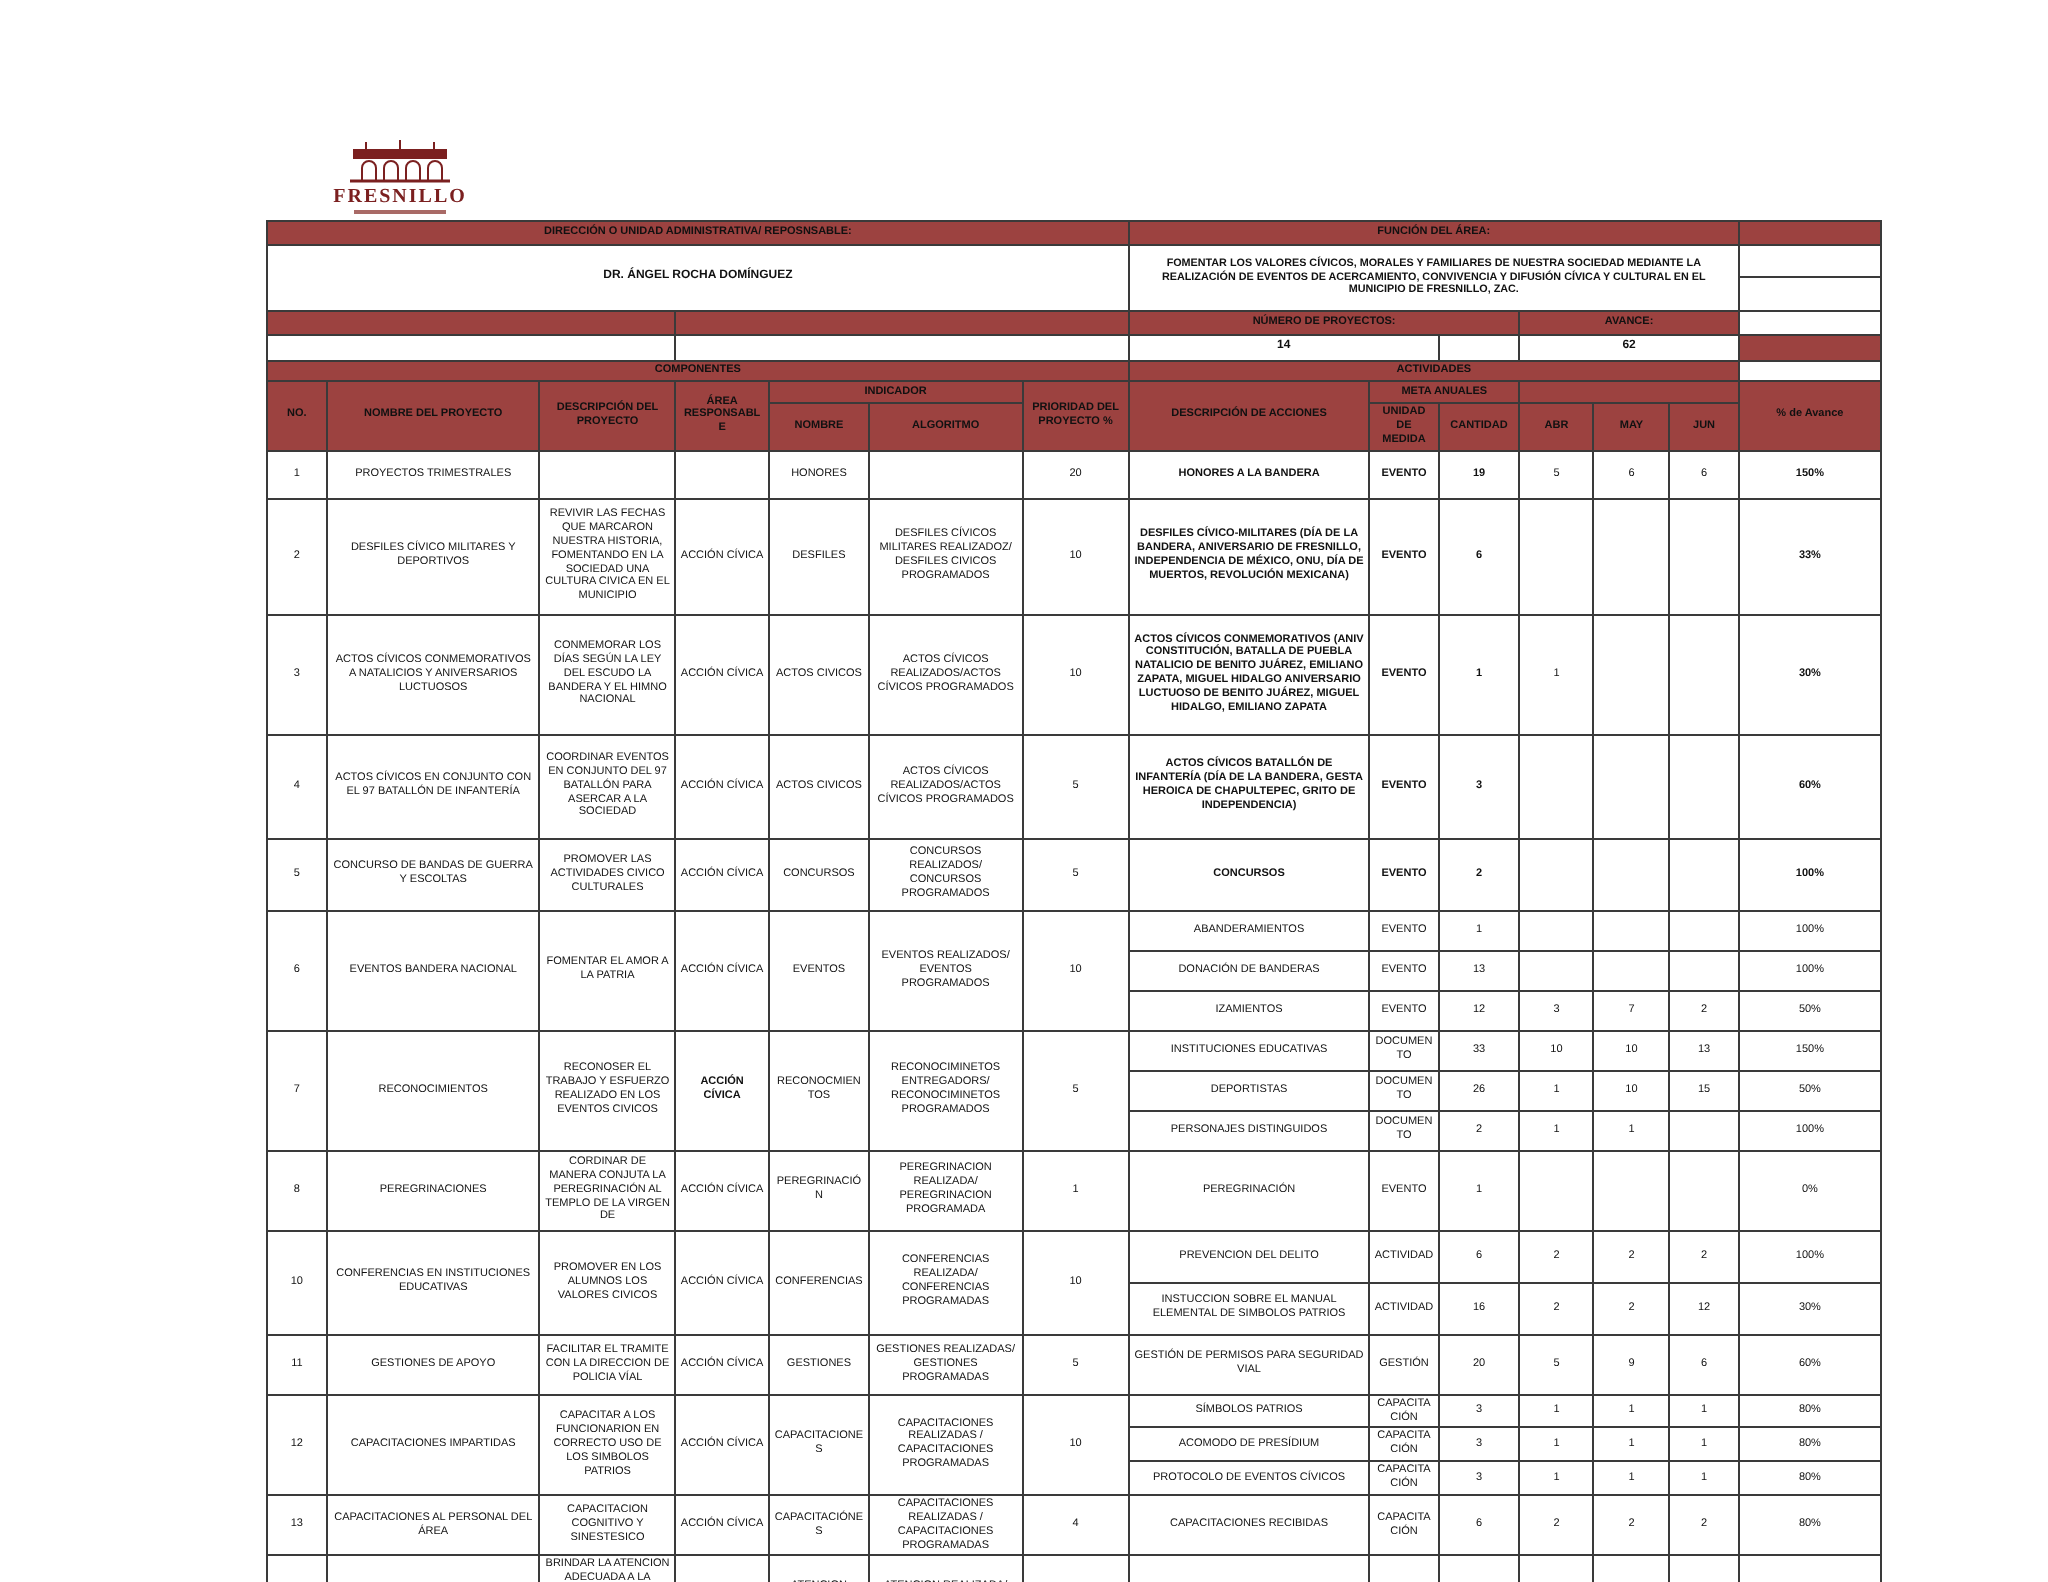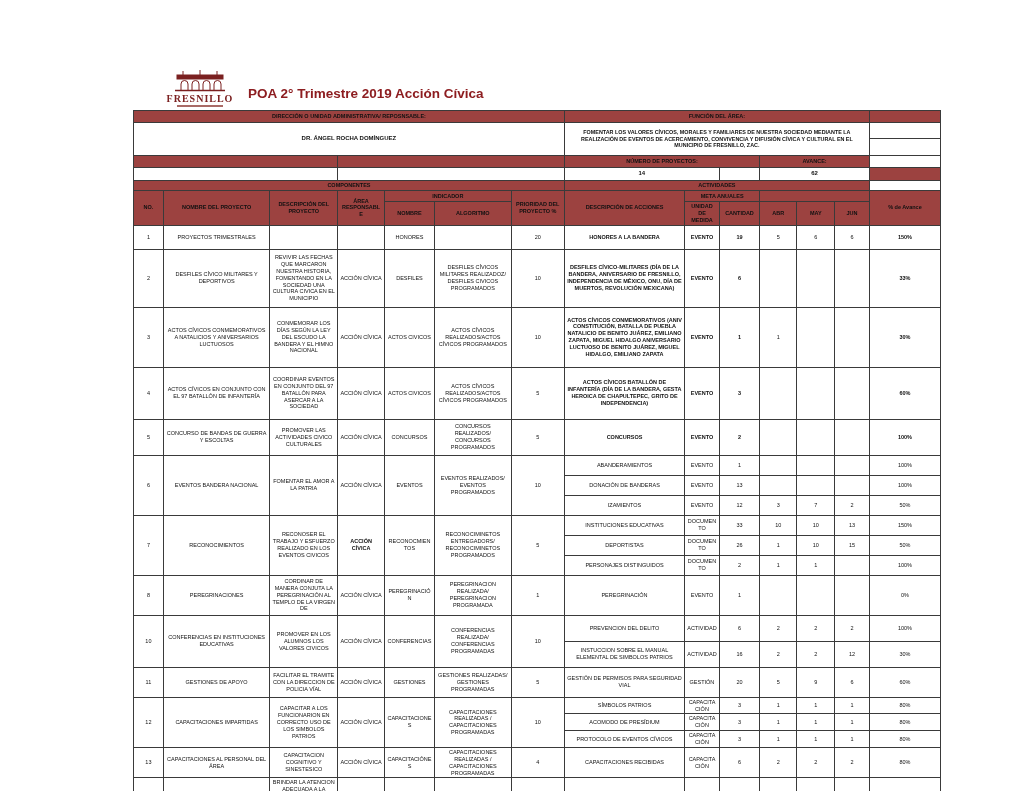--- a/index.html
+++ b/index.html
@@ -1,20 +1,20 @@
 <!DOCTYPE html>
 <html><head>
 <meta charset="utf-8">
 <style>
   html,body{margin:0;padding:0;}
   body{
     width:1024px;height:791px;background:#ffffff;position:relative;
     font-family:"Liberation Sans", sans-serif; -webkit-font-smoothing:antialiased;
   }
-  .doc-header{position:absolute;top:70px;left:168px;display:flex;align-items:flex-end;gap:16px;}
+  .doc-header{position:absolute;top:70px;left:168px;display:flex;align-items:flex-end;gap:32px;}
   .logo{display:flex;flex-direction:column;align-items:center;width:64px;}
   .logo-name{font-family:"Liberation Serif", serif;color:#7b2020;font-size:10px;letter-spacing:1px;font-weight:bold;margin-top:1px;}
   .logo-tag{width:46px;height:2px;background:#a96a66;margin-top:1px;}
   .doc-title{color:#8d1d20;font-size:13.5px;font-weight:bold;padding-bottom:6px;white-space:nowrap;}
 
   table.main{
     position:absolute;top:110px;left:133px;width:808px;
     border-collapse:collapse;table-layout:fixed;
     border:1.5px solid #222;
   }
@@ -49,21 +49,20 @@
         <path d="M8 20 v-6 a3.5 3.5 0 0 1 7 0 v6"></path>
         <path d="M19 20 v-6 a3.5 3.5 0 0 1 7 0 v6"></path>
         <path d="M30 20 v-6 a3.5 3.5 0 0 1 7 0 v6"></path>
         <path d="M41 20 v-6 a3.5 3.5 0 0 1 7 0 v6"></path>
         <line x1="2" y1="20.5" x2="52" y2="20.5" stroke-width="1.5"></line>
       </g>
     </svg>
     <div class="logo-name">FRESNILLO</div>
     <div class="logo-tag"></div>
   </div>
-  <div class="doc-title">POA  2° Trimestre 2019 Acción Cívica</div>
 </div>
 
 <table class="main">
   <colgroup>
     <col style="width:3.7%">
       <col style="width:13.2%">
       <col style="width:8.4%">
       <col style="width:5.8%">
     <col style="width:6.2%">
       <col style="width:9.5%">

